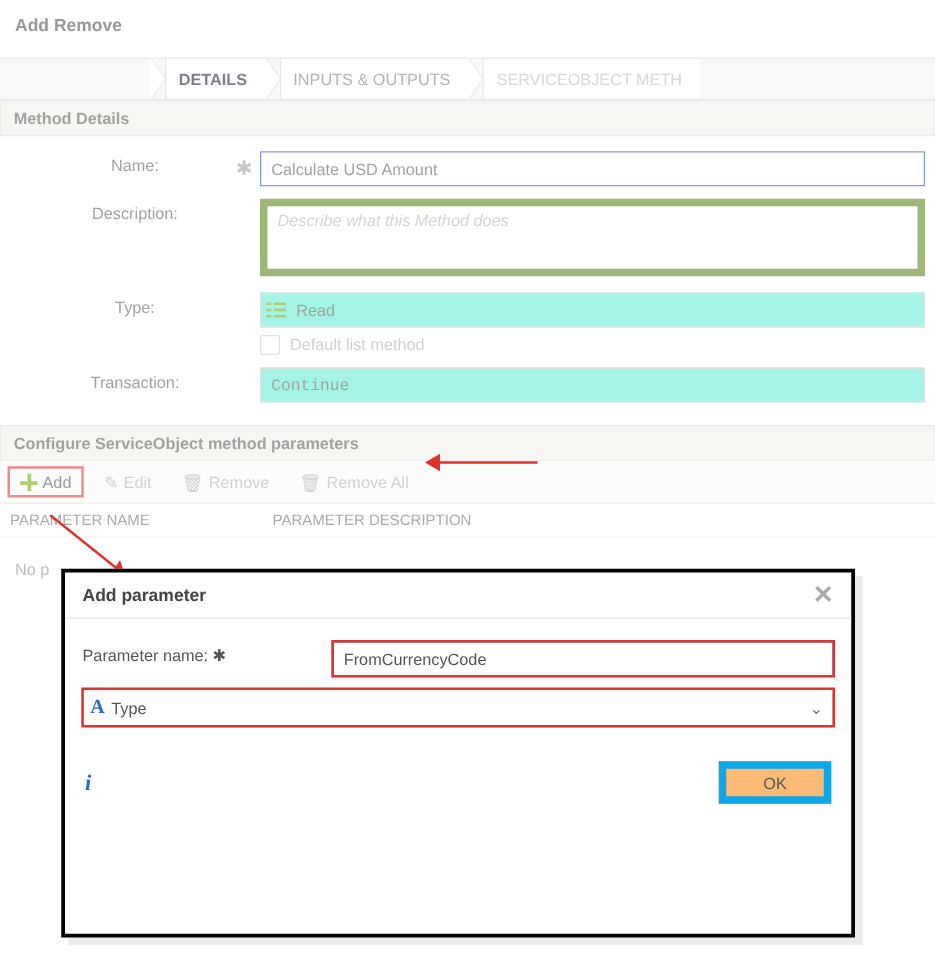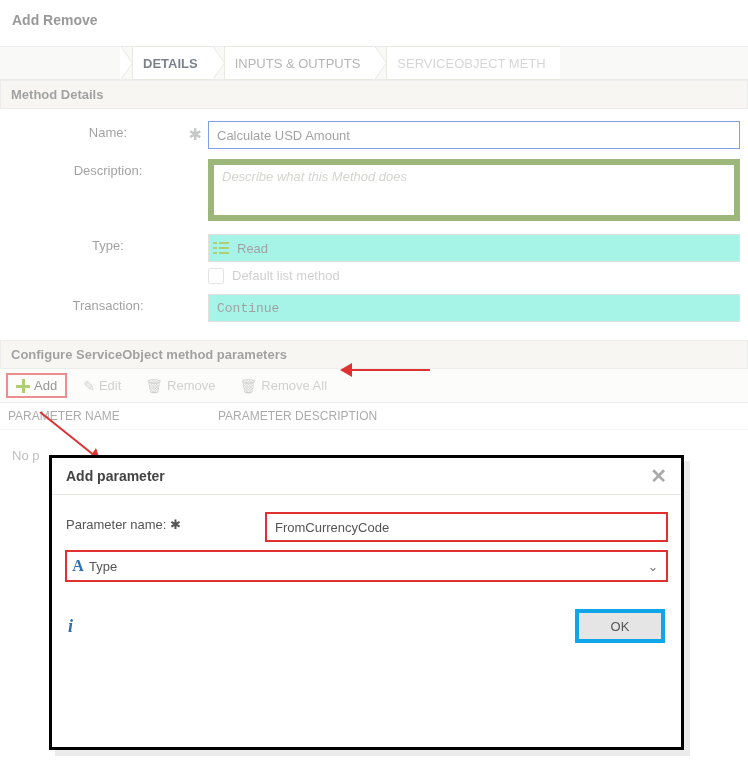--- a/index.html
+++ b/index.html
@@ -140,21 +140,21 @@
   }
   .ptype .ptxt { flex:1; }
   .ptype .dd { width:26px; text-align:center; color:#777; }
   .mfooter {
     display:flex; justify-content:space-between; align-items:center;
     padding:10px 16px 12px 16px;
   }
   .info { font-family:Georgia,serif; font-style:italic; font-weight:700; color:#2a6fb5; font-size:18px; }
   .btns { display:flex; gap:10px; }
   .btn {
-    min-width:90px; height:34px; border:4px solid #0ea5e9; background:#e5e5e5;
+    min-width:90px; height:34px; border:6px solid #0ea5e9; background:#fdba74;
     color:#555; font-size:13px; cursor:pointer;
   }
 
   
   .arrow1 { position:absolute; left:340px; top:363px; width:90px; height:14px; pointer-events:none; }
   .arrow1 .line { position:absolute; top:6px; right:0; width:80px; height:2px; background:#e03030; }
   .arrow1 .head {
     position:absolute; left:0; top:0;
     border-top:7px solid transparent; border-bottom:7px solid transparent; border-right:12px solid #e03030;
   }

